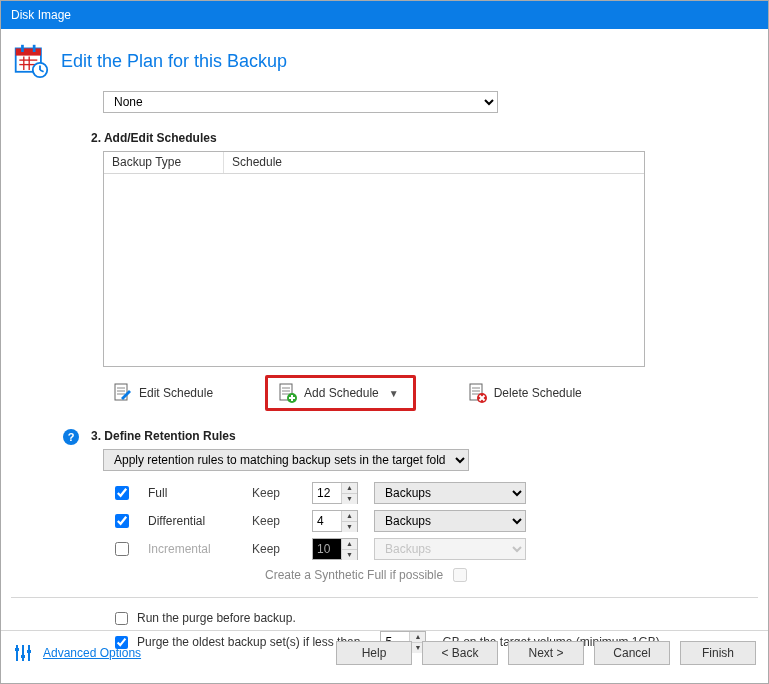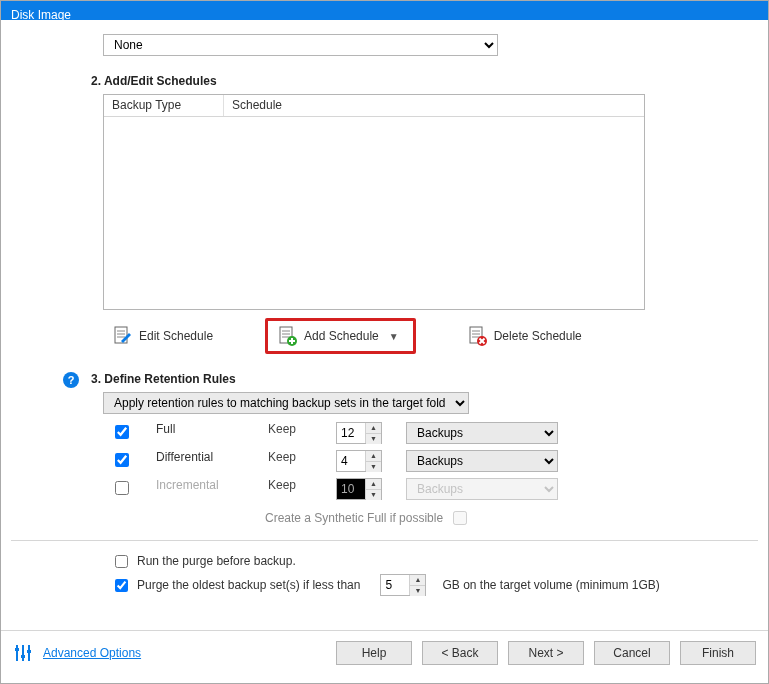--- a/index.html
+++ b/index.html
@@ -11,21 +11,21 @@
     color: #333;
     width: 769px;
     height: 684px;
     border: 1px solid #aaa;
     position: relative;
     overflow: hidden;
   }
   .titlebar {
     background: #0a7ce6;
     color: #fff;
-    height: 19px;
+    height: 28px;
     line-height: 28px;
     padding: 0 10px;
     font-size: 12px;
   }
   .content {
     padding: 14px 10px 0 10px;
   }
   .header-row {
     display: flex;
     align-items: center;
@@ -124,21 +124,22 @@
     width: 366px;
     height: 22px;
     border: 1px solid #b5b5b5;
     background: #eaeaea;
     padding: 0 6px;
     font-size: 12px;
   }
   .retention-row {
     margin-left: 100px;
     display: flex;
-    gap: 24px;
+    align-items: center;
+    gap: 16px;
     height: 28px;
     font-size: 12px;
   }
   .retention-row .cb { width: 14px; height: 14px; }
   .retention-row .rtype { width: 88px; }
   .retention-row .keep-label { width: 44px; color: #444; }
   .retention-row.disabled { color: #aaa; }
   .spinner {
     display: inline-flex;
     align-items: stretch;
@@ -243,20 +244,36 @@
 </style>
 </head>
 <body>
 
 <div class="titlebar">
   <span>Disk Image</span>
 </div>
 
 <div class="content">
 
+  <div class="header-row">
+    <svg class="calendar-icon" viewBox="0 0 40 40">
+      <rect x="3" y="6" width="28" height="26" fill="#fff" stroke="#0a7ce6" stroke-width="2"></rect>
+      <rect x="3" y="6" width="28" height="8" fill="#d42020"></rect>
+      <rect x="9" y="2" width="3" height="8" fill="#0a7ce6"></rect>
+      <rect x="22" y="2" width="3" height="8" fill="#0a7ce6"></rect>
+      <line x1="7" y1="19" x2="27" y2="19" stroke="#d42020" stroke-width="1.5"></line>
+      <line x1="7" y1="24" x2="27" y2="24" stroke="#d42020" stroke-width="1.5"></line>
+      <line x1="12" y1="15" x2="12" y2="30" stroke="#d42020" stroke-width="1.5"></line>
+      <line x1="18" y1="15" x2="18" y2="30" stroke="#d42020" stroke-width="1.5"></line>
+      <circle cx="30" cy="30" r="8" fill="#fff" stroke="#0a7ce6" stroke-width="2"></circle>
+      <line x1="30" y1="30" x2="30" y2="25" stroke="#0a7ce6" stroke-width="2"></line>
+      <line x1="30" y1="30" x2="34" y2="32" stroke="#0a7ce6" stroke-width="2"></line>
+    </svg>
+    <div class="header-title">Edit the Plan for this Backup</div>
+  </div>
 
   <select class="template-select">
     <option>None</option>
   </select>
 
   <div class="section-label">2. Add/Edit Schedules</div>
   <div class="schedule-table">
     <div class="table-header">
       <div class="th1">Backup Type</div>
       <div class="th2">Schedule</div>

